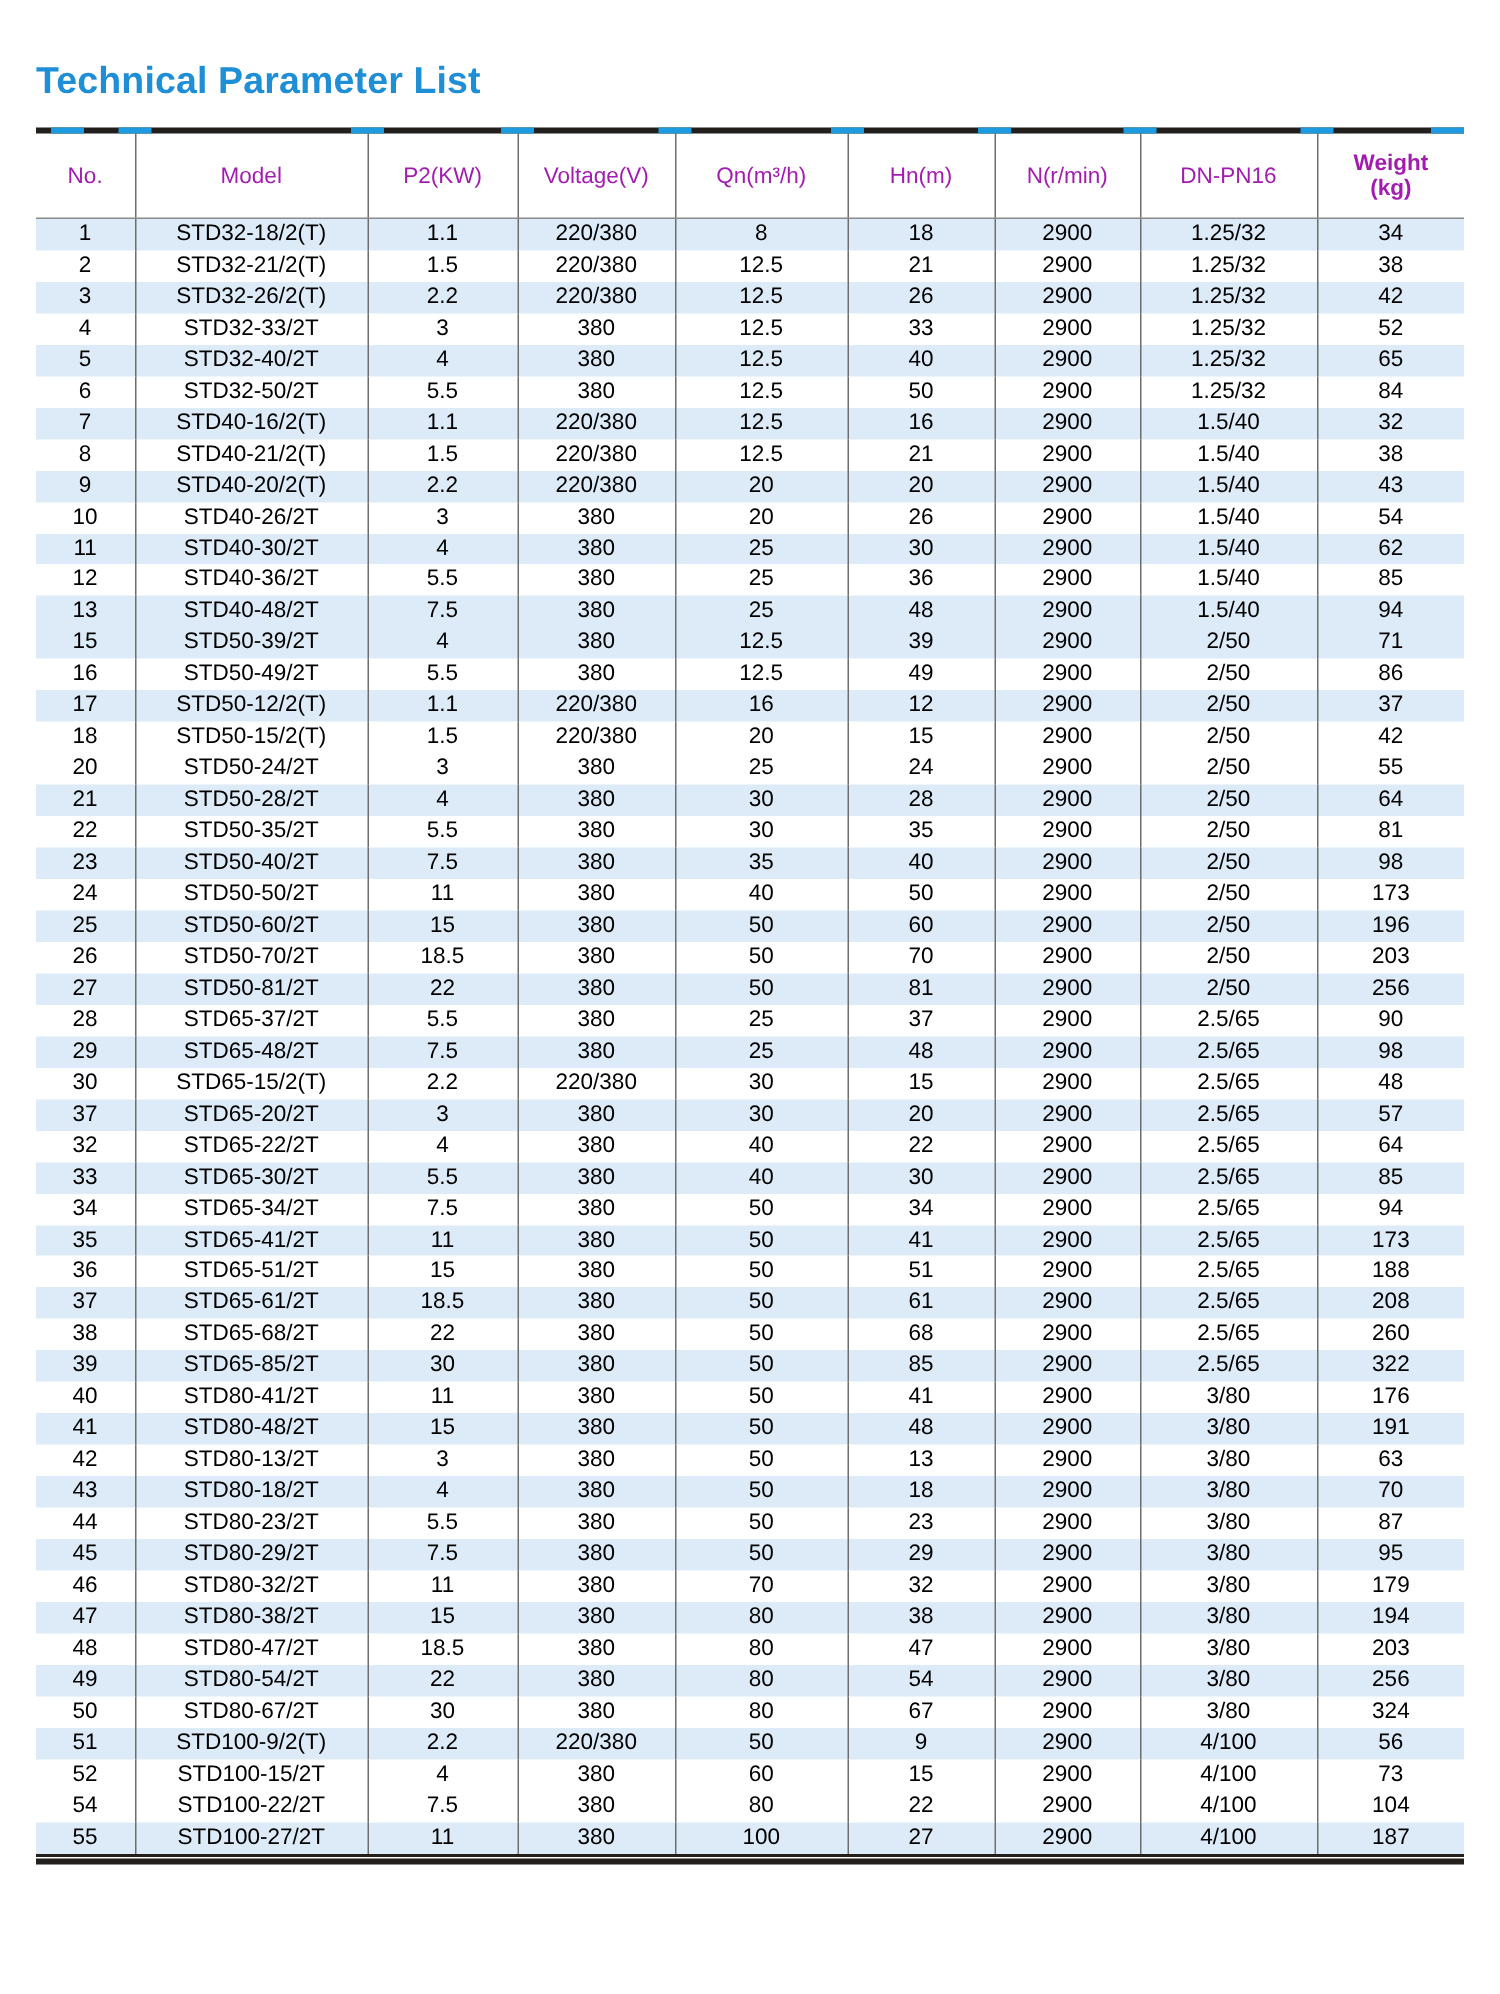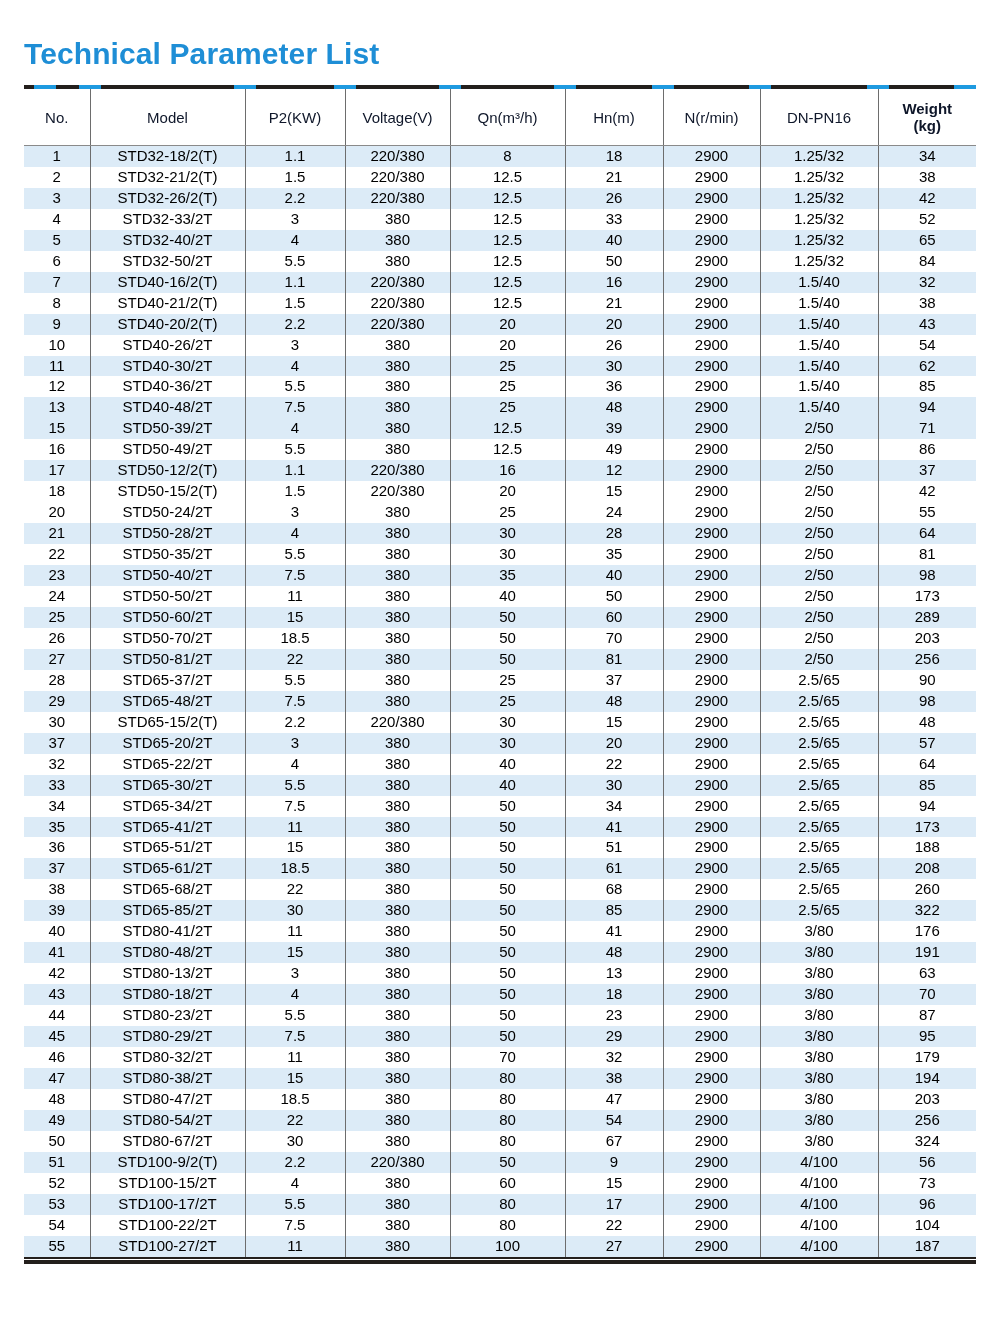--- a/index.html
+++ b/index.html
@@ -17,21 +17,21 @@
   .page {
     position: relative;
     width: 1000px;
     height: 1329px;
     box-sizing: border-box;
   }
   .page-title {
     position: absolute;
     left: 24px;
     top: 36px;
-    font-size: 30px;
+    font-size: 25px;
     font-weight: bold;
     color: #1e8ed6;
     letter-spacing: 0.1px;
     line-height: 36px;
     white-space: nowrap;
   }
   .table-wrap {
     position: absolute;
     left: 24px;
     top: 85px;
@@ -63,21 +63,21 @@
     top: 0;
     height: 4px;
     background: #1e9ae0;
   }
   thead th {
     height: 56px;
     font-size: 15px;
     line-height: 17px;
     border-right: 1.5px solid #6d6d6d;
     border-bottom: 1.5px solid #8a8a8a;
-    color: #0f172a;
+    color: #a21caf;
   }
   thead th:last-child {
     border-right: none;
     font-weight: bold;
   }
   tbody td {
     height: 20.95px;
     line-height: 20.95px;
     font-size: 15px;
     border-right: 1.5px solid #6d6d6d;
@@ -408,21 +408,21 @@
           </tr>
           <tr class="stripe">
             <td>25</td>
             <td>STD50-60/2T</td>
             <td>15</td>
             <td>380</td>
             <td>50</td>
             <td>60</td>
             <td>2900</td>
             <td>2/50</td>
-            <td>289</td>
+            <td>196</td>
           </tr>
           <tr>
             <td>26</td>
             <td>STD50-70/2T</td>
             <td>18.5</td>
             <td>380</td>
             <td>50</td>
             <td>70</td>
             <td>2900</td>
             <td>2/50</td>
@@ -707,31 +707,20 @@
             <td>52</td>
             <td>STD100-15/2T</td>
             <td>4</td>
             <td>380</td>
             <td>60</td>
             <td>15</td>
             <td>2900</td>
             <td>4/100</td>
             <td>73</td>
           </tr>
-          <tr class="stripe">
-            <td>53</td>
-            <td>STD100-17/2T</td>
-            <td>5.5</td>
-            <td>380</td>
-            <td>80</td>
-            <td>17</td>
-            <td>2900</td>
-            <td>4/100</td>
-            <td>96</td>
-          </tr>
           <tr>
             <td>54</td>
             <td>STD100-22/2T</td>
             <td>7.5</td>
             <td>380</td>
             <td>80</td>
             <td>22</td>
             <td>2900</td>
             <td>4/100</td>
             <td>104</td>

